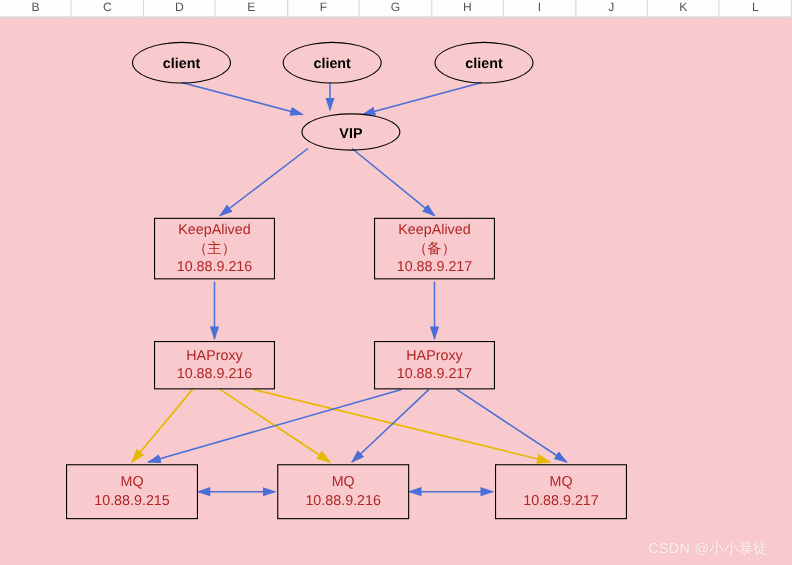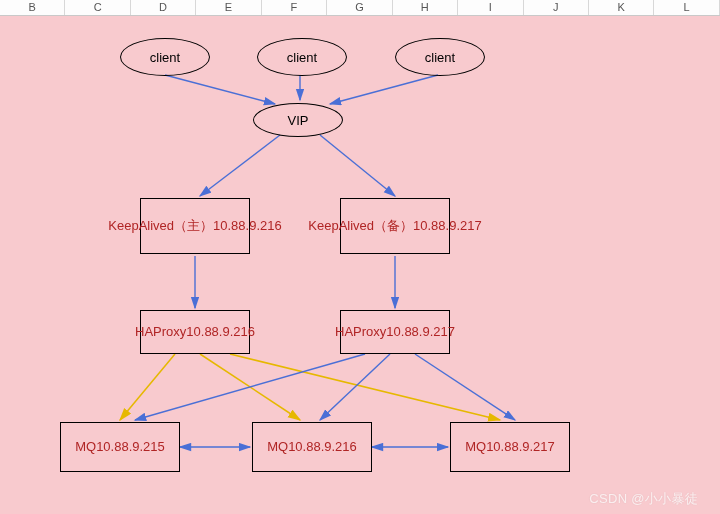--- a/index.html
+++ b/index.html
@@ -2,22 +2,22 @@
 <html><head>
 <meta charset="utf-8">
 <style>
   * { box-sizing: border-box; margin: 0; padding: 0; }
   html, body { width: 720px; height: 514px; overflow: hidden; font-family: Arial, "Microsoft YaHei", sans-serif; }
   .canvas { position: relative; width: 720px; height: 514px; background: #f8cace; }
   .colheaders { position: absolute; top: 0; left: 0; width: 720px; height: 16px; display: flex; background: #fdfdfd; border-bottom: 1px solid #c9c9c9; }
   .colheaders .cell { flex: 0 0 65.45px; text-align: center; font-size: 11px; color: #555; border-right: 1px solid #d8d8d8; line-height: 15px; }
   .watermark { position: absolute; right: 22px; bottom: 6px; font-size: 13px; color: rgba(255,255,255,0.72); letter-spacing: .3px; text-shadow: 0 0 2px rgba(0,0,0,.08); }
 
-  .ellipse { position: absolute; border: 1px solid #000; border-radius: 50%; background: transparent; display: flex; align-items: center; justify-content: center; font-size: 13px; color: #000; }
-  .rectnode { position: absolute; border: 1.5px solid #000; background: transparent; display: flex; align-items: center; justify-content: center; font-size: 13px; color: #b02525; line-height: 1.28; text-align: center; }
+  .ellipse { position: absolute; border: 1px solid #000; border-radius: 50%; background: transparent; display: flex; align-items: center; justify-content: center; font-size: 13px; color: #000; font-weight: bold; }
+  .rectnode { position: absolute; border: 1.5px solid #000; background: transparent; display: flex; flex-direction: column; align-items: center; justify-content: center; font-size: 13px; color: #b02525; line-height: 1.28; text-align: center; }
 
   svg.arrows { position: absolute; left: 0; top: 0; width: 720px; height: 514px; pointer-events: none; }
 </style>
 </head>
 <body>
 
 <div class="canvas">
 
   <div class="colheaders">
     <div class="cell">B</div>
@@ -71,21 +71,21 @@
   <div class="ellipse" style="left:120px; top:38px; width:90px; height:38px;">
     <span>client</span>
   </div>
   <div class="ellipse" style="left:257px; top:38px; width:90px; height:38px;">
     <span>client</span>
   </div>
   <div class="ellipse" style="left:395px; top:38px; width:90px; height:38px;">
     <span>client</span>
   </div>
 
-  <div class="ellipse" style="left:253px; top:103px; width:90px; height:34px;">
+  <div class="ellipse" style="left:274px; top:103px; width:90px; height:34px;">
     <span>VIP</span>
   </div>
 
   <div class="rectnode" style="left:140px; top:198px; width:110px; height:56px;">
     <span>KeepAlived</span>
     <span>（主）</span>
     <span>10.88.9.216</span>
   </div>
   <div class="rectnode" style="left:340px; top:198px; width:110px; height:56px;">
     <span>KeepAlived</span>

